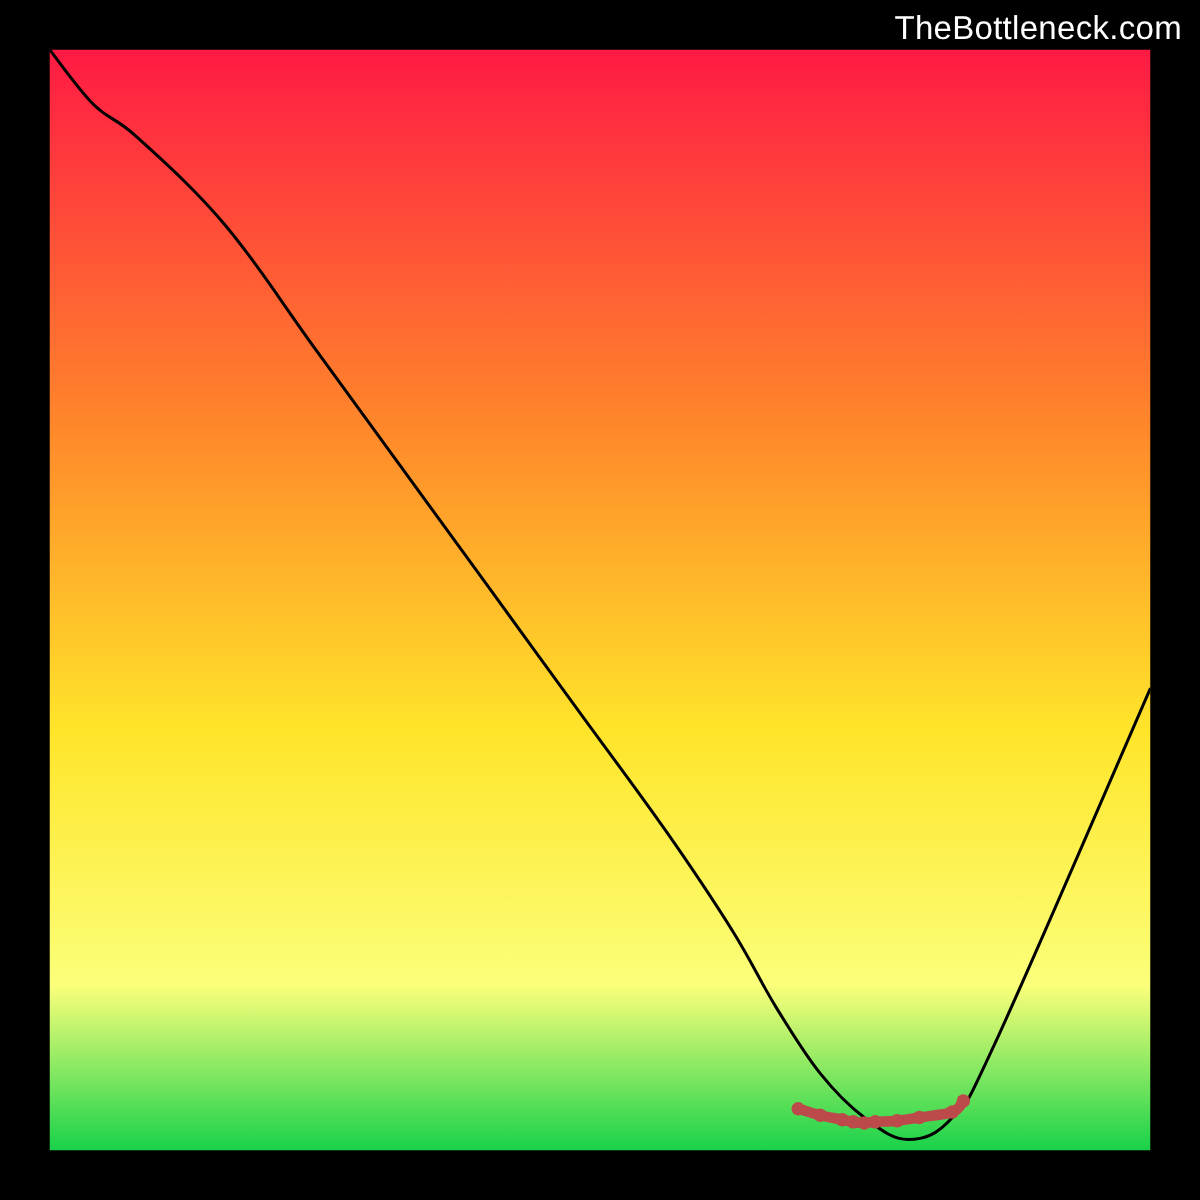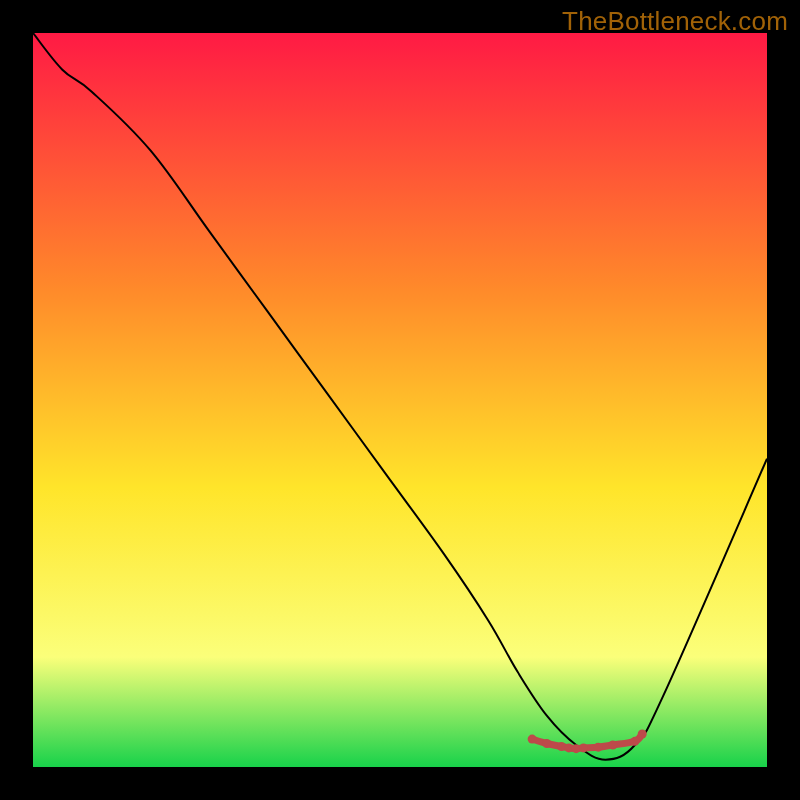--- a/index.html
+++ b/index.html
@@ -14,22 +14,22 @@
   .frame {
     position: relative;
     width: 800px;
     height: 800px;
     background: #000;
   }
   .watermark {
     position: absolute;
     top: 6px;
     right: 12px;
-    color: #a16207;
-    font-size: 26px;
+    color: #ffffff;
+    font-size: 22px;
     font-weight: 500;
     letter-spacing: 0.2px;
     z-index: 20;
     user-select: none;
   }
   .plot-wrap {
     position: absolute;
     left: 33px;
     top: 33px;
     width: 734px;

